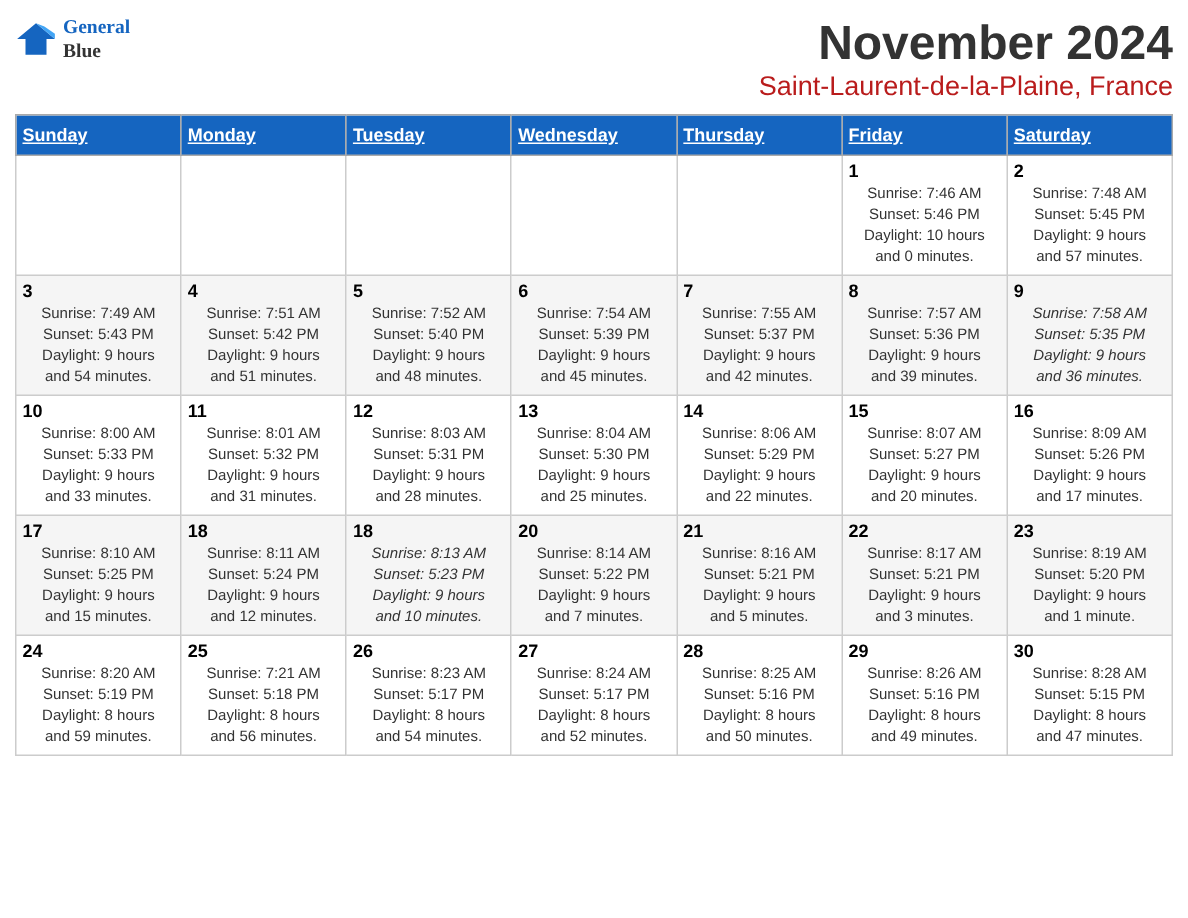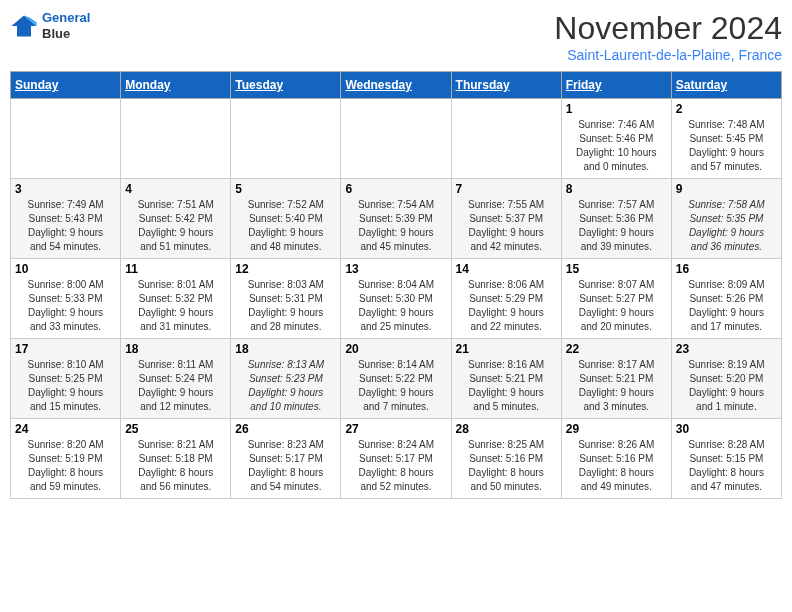--- a/index.html
+++ b/index.html
@@ -19,37 +19,38 @@
     .logo {
       display: flex;
       align-items: center;
       gap: 4px;
     }
     .logo-text {
       font-size: 13px;
       font-weight: bold;
       color: #333;
       line-height: 1.2;
+      font-family: Liberation Serif, serif;
     }
     .logo-blue { color: #1565C0; }
     .logo-icon {
       width: 28px;
       height: 28px;
     }
     .title-area {
       text-align: right;
     }
     .month-title {
       font-size: 32px;
-      font-weight: normal;
+      font-weight: bold;
       color: #333;
     }
     .subtitle {
-      font-size: 14px;
-      color: #3b82f6;
+      font-size: 18px;
+      color: #b91c1c;
     }
     .calendar {
       width: 100%;
       border-collapse: collapse;
       font-size: 11px;
     }
     .calendar th {
       background-color: #1565C0;
       color: #fff;
       padding: 6px 4px;
@@ -296,21 +297,21 @@
       <tr>
         <td>
           <span class="day-num">24</span>
           <div class="day-info" style="white-space: pre-line;">Sunrise: 8:20 AM
 Sunset: 5:19 PM
 Daylight: 8 hours
 and 59 minutes.</div>
         </td>
         <td>
           <span class="day-num">25</span>
-          <div class="day-info" style="white-space: pre-line;">Sunrise: 8:21 AM
+          <div class="day-info" style="white-space: pre-line;">Sunrise: 7:21 AM
 Sunset: 5:18 PM
 Daylight: 8 hours
 and 56 minutes.</div>
         </td>
         <td>
           <span class="day-num">26</span>
           <div class="day-info" style="white-space: pre-line;">Sunrise: 8:23 AM
 Sunset: 5:17 PM
 Daylight: 8 hours
 and 54 minutes.</div>

